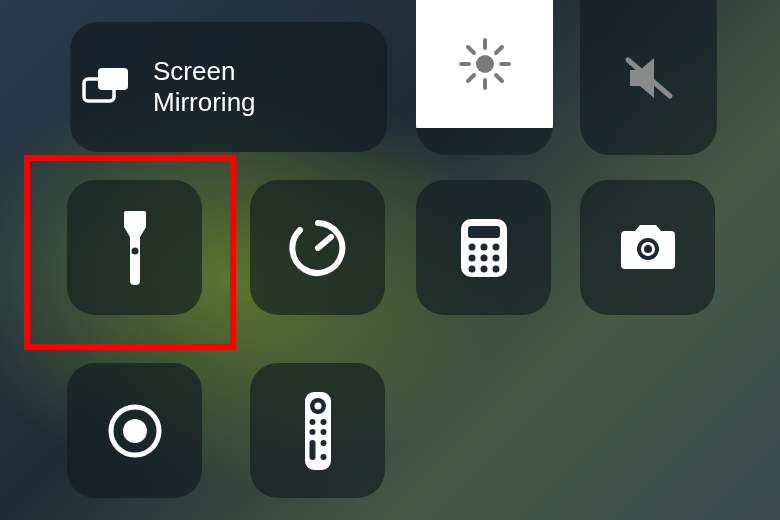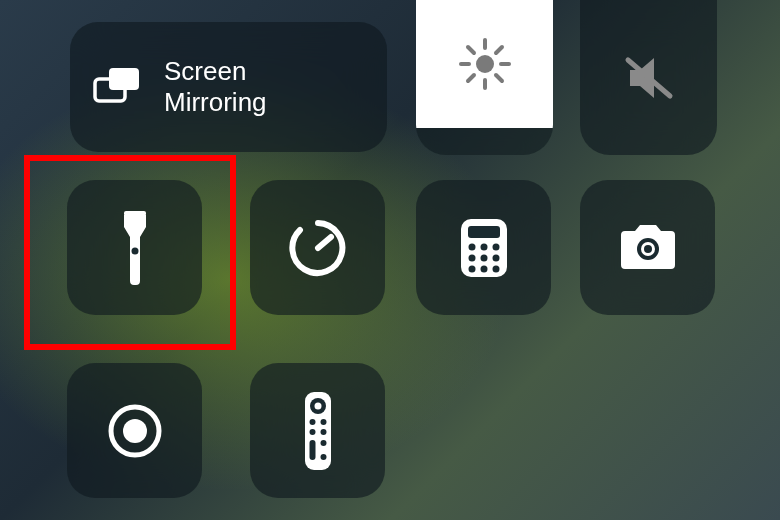--- a/index.html
+++ b/index.html
@@ -18,21 +18,21 @@
       border-radius: 28px;
       display: flex;
       align-items: center;
       justify-content: center;
       backdrop-filter: blur(20px);
     }
     .screen-mirror {
       left: 70px; top: 22px;
       width: 317px; height: 130px;
       justify-content: flex-start;
-      padding-left: 22px;
+      padding-left: 11px;
       gap: 20px;
     }
     .sm-label {
       color: #fff;
       font-size: 26px;
       line-height: 1.2;
       font-weight: 400;
     }
     .brightness {
       left: 416px; top: 0;

